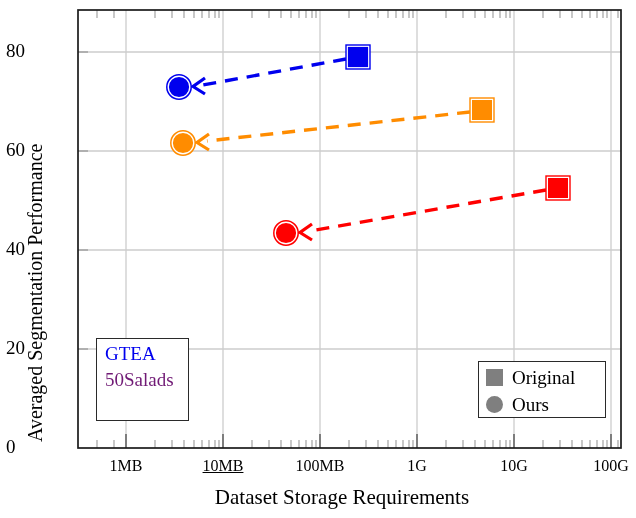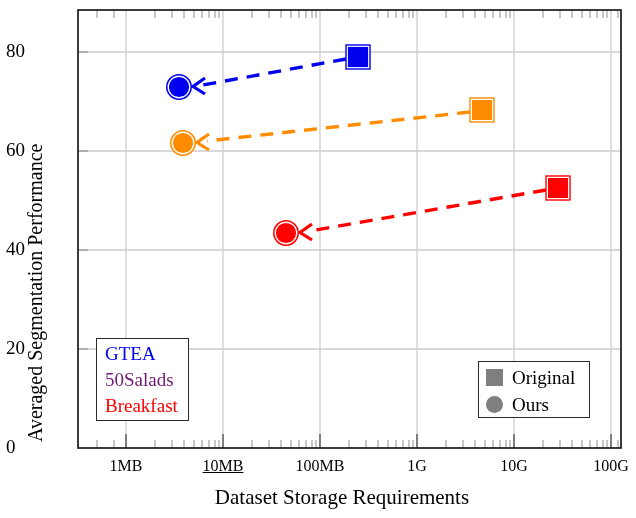--- a/index.html
+++ b/index.html
@@ -26,21 +26,21 @@
   .xtick{
     position:absolute;text-align:center;width:90px;
     font-size:16px;color:#000;
   }
   .legend{
     position:absolute;background:#fff;border:1.4px solid #2a2a2a;
     box-sizing:border-box;
   }
   #legend-datasets{left:96px;top:338px;width:93px;height:83px;padding:2px 0 0 8px;}
   #legend-datasets .row{font-size:19px;line-height:26px;white-space:nowrap;}
-  #legend-markers{left:478px;top:361px;width:112px;height:57px;padding:2px 0 0 7px;}
+  #legend-markers{left:478px;top:361px;width:128px;height:57px;padding:2px 0 0 7px;}
   #legend-markers .row{font-size:19px;line-height:27px;white-space:nowrap;display:flex;align-items:center;}
   #legend-markers .swatch{
     display:inline-block;width:17px;height:17px;background:#7f7f7f;margin-right:9px;flex:none;
   }
   #legend-markers .swatch.circ{border-radius:50%;}
   #legend-markers .lbl{display:inline-block;}
 </style>
 </head>
 <body>
 
@@ -221,23 +221,20 @@
 <div class="ylabel" style="left:24px;top:442px;">Averaged Segmentation Performance</div>
 <div class="xlabel" style="left:24px;top:485px;">Dataset Storage Requirements</div>
 
 <div class="legend" id="legend-datasets">
   <div class="row" style="color:#0000ee;">
     <span>GTEA</span>
   </div>
   <div class="row" style="color:#701a75;">
     <span>50Salads</span>
   </div>
-  <div class="row" style="color:#ff0000;">
-    <span>Breakfast</span>
-  </div>
 </div>
 
 <div class="legend" id="legend-markers">
   <div class="row">
     <span class="swatch sq"></span>
     <span class="lbl">Original</span>
   </div>
   <div class="row">
     <span class="swatch circ"></span>
     <span class="lbl">Ours</span>

